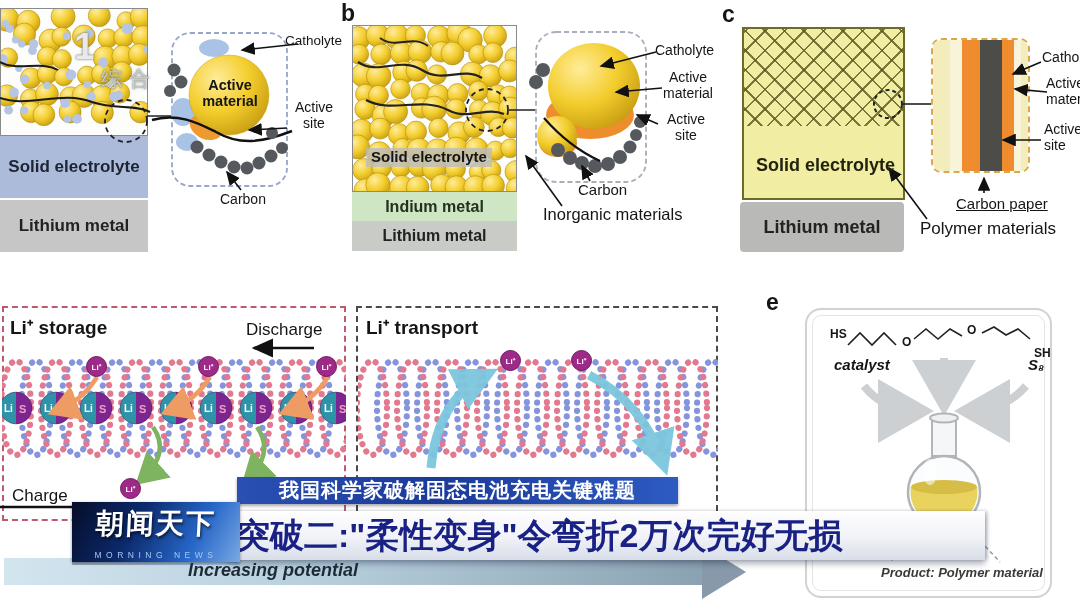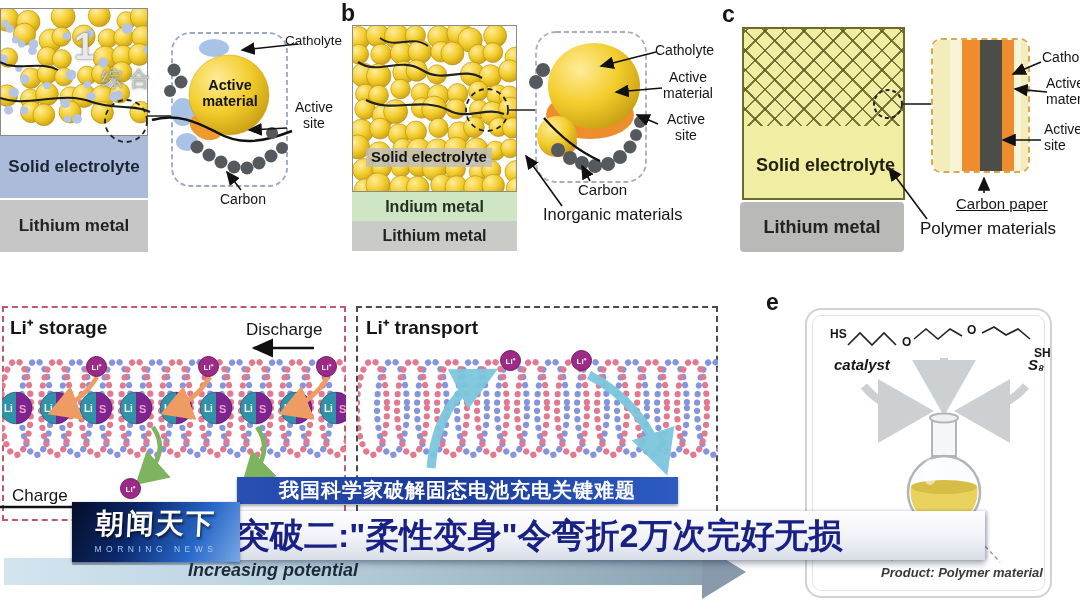--- a/index.html
+++ b/index.html
@@ -44,21 +44,21 @@
         background:linear-gradient(180deg,#fefeff 0%,#f0f2f7 55%,#d8dde8 100%);
         box-shadow:0 4px 6px rgba(30,40,70,.35),2px 0 3px rgba(30,40,70,.25);
         overflow:hidden;}
   .headline-banner .txt{font-size:34px;font-weight:bold;color:#1a2184;line-height:49px;
         padding-left:8px;white-space:nowrap;}
   .logo{position:absolute;left:72px;top:502px;width:168px;height:60px;z-index:32;
         background:linear-gradient(118deg,#050d28 0%,#0c2a6e 38%,#2767c8 72%,#79a8e4 100%);
         box-shadow:0 1px 3px rgba(0,0,0,.4);overflow:hidden;}
   .logo-cn{font-size:28px;font-weight:bold;color:#fff;text-align:center;margin-top:3px;
         letter-spacing:2px;transform:skewX(-3deg);text-shadow:1px 2px 3px rgba(0,0,10,.7);}
-  .logo-en{font-size:8.5px;letter-spacing:4.5px;color:#a6c6ee;text-align:center;margin-top:1px;}
+  .logo-en{font-size:8.5px;letter-spacing:4.5px;color:#a6c6ee;text-align:center;margin-top:7px;}
   .logo-reflect{position:absolute;left:72px;top:562px;width:168px;height:21px;z-index:31;
         overflow:hidden;opacity:.28;}
   .logo-reflect .inner{width:168px;height:60px;transform:scaleY(-1);transform-origin:top;
         background:linear-gradient(118deg,#050d28 0%,#0c2a6e 38%,#2767c8 72%,#79a8e4 100%);}
   .axis-band{position:absolute;left:4px;top:558px;width:698px;height:27px;z-index:6;
         background:linear-gradient(90deg,#d3e5ef 0%,#b7cfdd 45%,#8ba2b2 100%);}
   .axis-head{position:absolute;left:702px;top:545px;width:0;height:0;z-index:6;
         border-top:27px solid transparent;border-bottom:27px solid transparent;
         border-left:44px solid #8799ab;}
   .axis-lbl{position:absolute;left:188px;top:560px;z-index:7;font-size:18px;font-style:italic;

